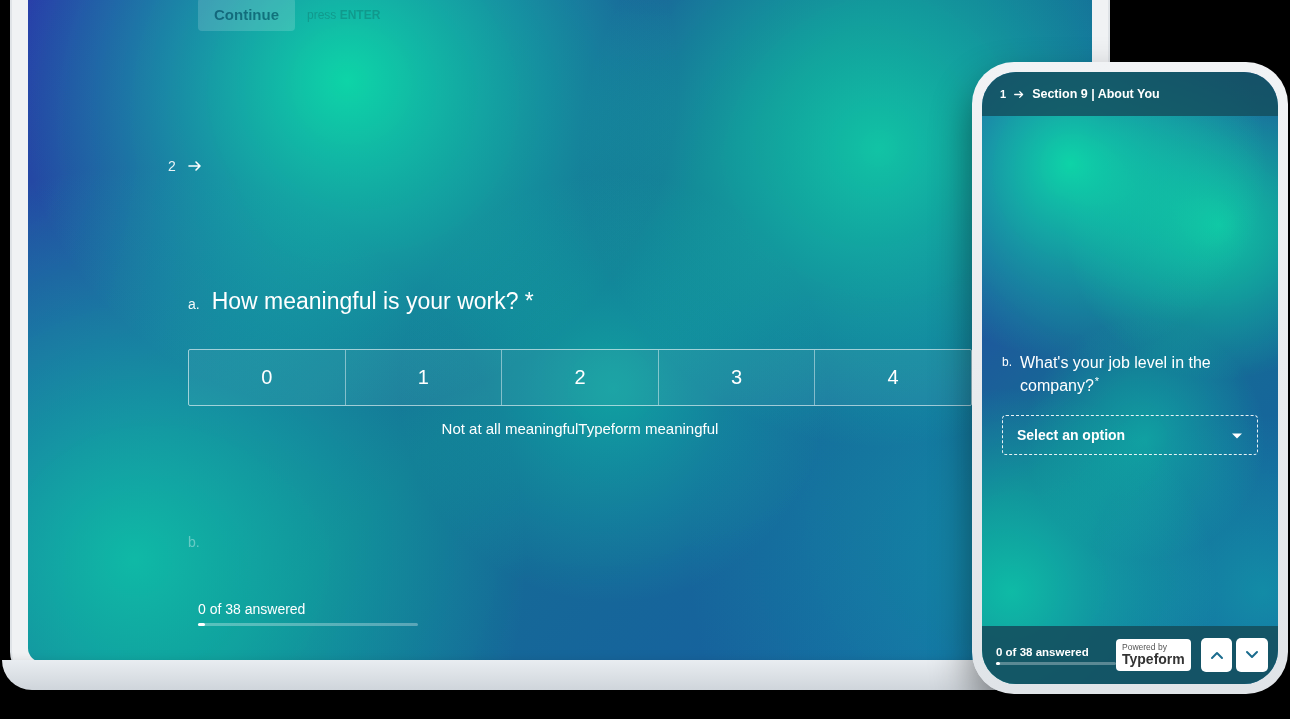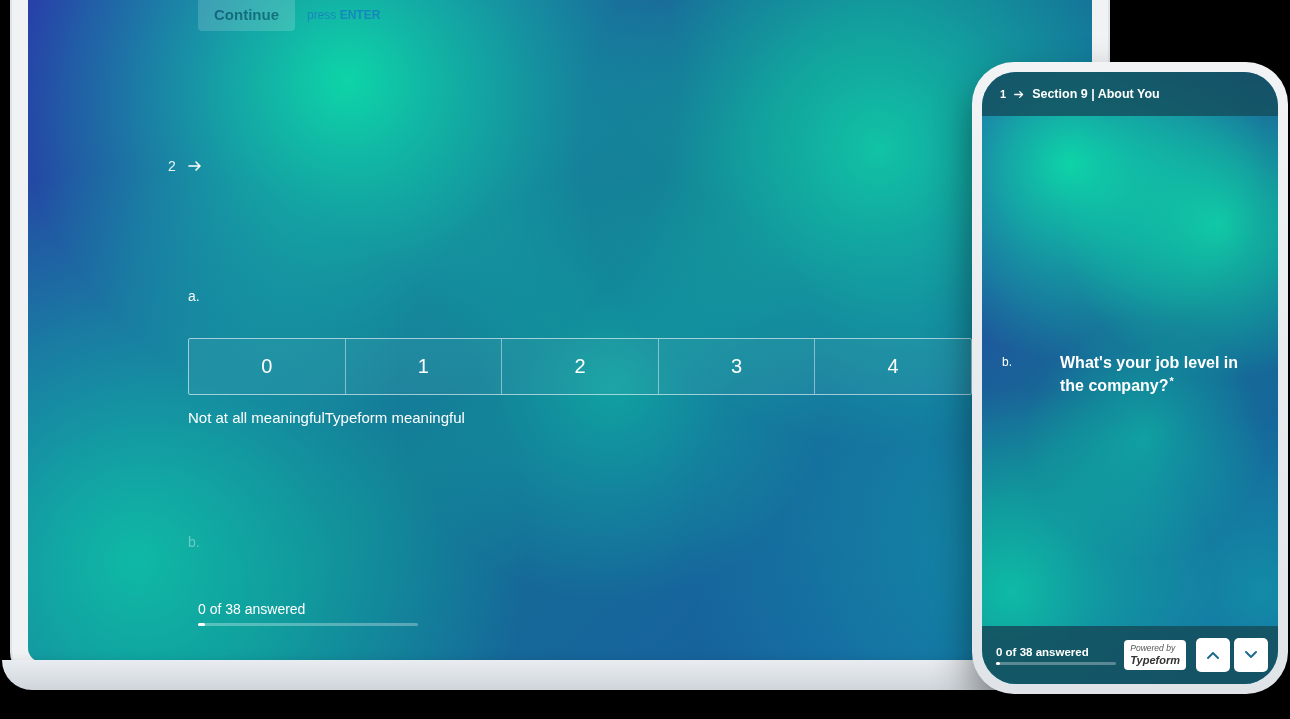--- a/index.html
+++ b/index.html
@@ -55,21 +55,21 @@
   
   .lap-content { position: absolute; inset: 0; }
   .lap-top { position: absolute; left: 170px; top: 20px; display:flex; align-items:center; gap:12px; opacity:.45; }
   .continue-btn {
     background: rgba(255,255,255,.35);
     color:#0e304a;
     font-weight:600; font-size:15px;
     padding:8px 16px; border-radius:4px;
     border:none;
   }
-  .press-enter { font-size:12px; color:#1d4ed8; }
+  .press-enter { font-size:12px; color:#0f766e; }
   .press-enter b { font-weight:700; }
 
   .section-header {
     position:absolute; left:140px; top:180px;
     display:flex; align-items:center; gap:10px;
     font-size:26px; font-weight:500;
   }
   .section-header .num { font-size:14px; opacity:.9; margin-right:2px; }
   .arrow-icon { display:inline-block; }
   .arrow-icon svg { display:block; }
@@ -91,21 +91,21 @@
   .scale-cell {
     flex:1;
     text-align:center;
     padding:16px 0;
     font-size:20px;
     border-right:1px solid rgba(255,255,255,.45);
     background: rgba(255,255,255,.05);
     cursor:pointer;
   }
   .scale-cell:last-child { border-right:none; }
-  .scale-labels { display:flex; justify-content:flex-start; margin-top:14px; font-size:15px; }
+  .scale-labels { display:flex; justify-content:center; margin-top:14px; font-size:15px; }
 
   .q2 { top:556px; opacity:.38; }
 
   .lap-progress {
     position:absolute; left:170px; bottom:36px;
     font-size:14px; color:#fff;
   }
   .lap-bar {
     margin-top:6px; width:220px; height:3px;
     background: rgba(255,255,255,.3);
@@ -137,21 +137,21 @@
     padding:0 18px;
     font-size:12.5px; font-weight:600;
   }
   .phone-header .num { font-size:11px; font-weight:600; }
 
   .phone-q {
     position:absolute; left:20px; right:20px; top:280px;
   }
   .phone-q-line { display:flex; align-items:flex-start; gap:8px; }
   .phone-q-line .letter { font-size:12px; margin-top:3px; }
-  .phone-q-text { font-size:16px; font-weight:700; line-height:1.35;margin-left:40px; }
+  .phone-q-text { font-size:16px; font-weight:400; line-height:1.35; }
   .phone-q-text sup { font-size:11px; margin-left:1px; }
 
   .select-box{
     margin-top:18px;
     border:1.5px dashed rgba(255,255,255,.9);
     border-radius:4px;
     padding:11px 14px;
     display:flex; justify-content:space-between; align-items:center;
     font-size:14px; font-weight:600;
     cursor:pointer;
@@ -173,23 +173,22 @@
   .phone-bar::after{
     content:""; position:absolute; left:0; top:0; height:100%; width:3%;
     background:#fff; border-radius:2px;
   }
   .powered{
     background:#fff; color:#555;
     font-size:8.5px; line-height:1.1;
     border-radius:4px;
     padding:4px 6px; text-align:left;
     margin-right:6px;
-    font-style:italic;
-  }
-  .powered b { color:#333; font-size:11px; }
+  }
+  .powered b { color:#333; font-size:14px; }
   .navbtn{
     width:34px; height:34px;
     background:#fff; border-radius:5px;
     display:flex; align-items:center; justify-content:center;
     margin-left:4px; cursor:pointer;
     color:#1b6c8e;
   }
   .navbtn svg{ display:block; }
 
 </style>
@@ -215,20 +214,21 @@
           <span class="arrow-icon">
             <svg width="14" height="12" viewBox="0 0 14 12" fill="none">
                 <path d="M1 6h11M8 2l4 4-4 4" stroke="#fff" stroke-width="1.6" stroke-linecap="round" stroke-linejoin="round"></path>
               </svg>
           </span>
         </div>
 
         <div class="question q1">
           <div class="q-line">
             <span class="letter">a.</span>
+            <span>How meaningful is your work? *</span>
           </div>
           <div class="scale">
             <div class="scale-cell">0</div>
             <div class="scale-cell">1</div>
             <div class="scale-cell">2</div>
             <div class="scale-cell">3</div>
             <div class="scale-cell">4</div>
           </div>
           <div class="scale-labels">
             <span>Not at all meaningful</span>
@@ -267,20 +267,28 @@
       <span>Section 9 | About You</span>
     </div>
 
     <div class="phone-q">
       <div class="phone-q-line">
         <span class="letter">b.</span>
         <span class="phone-q-text">
           <span>What's your job level in the company?</span><sup>*</sup>
         </span>
       </div>
+      <div class="select-box">
+        <span>Select an option</span>
+        <span>
+          <svg width="12" height="8" viewBox="0 0 12 8" fill="#fff">
+              <path d="M1 1.5 L6 6.5 L11 1.5 Z"></path>
+            </svg>
+        </span>
+      </div>
     </div>
 
     <div class="phone-footer">
       <div class="phone-progress-wrap">
         <div class="phone-progress">0 of 38 answered</div>
         <div class="phone-bar"></div>
       </div>
       <div class="powered">
         <span>Powered by</span><br><b>Typeform</b>
       </div>

